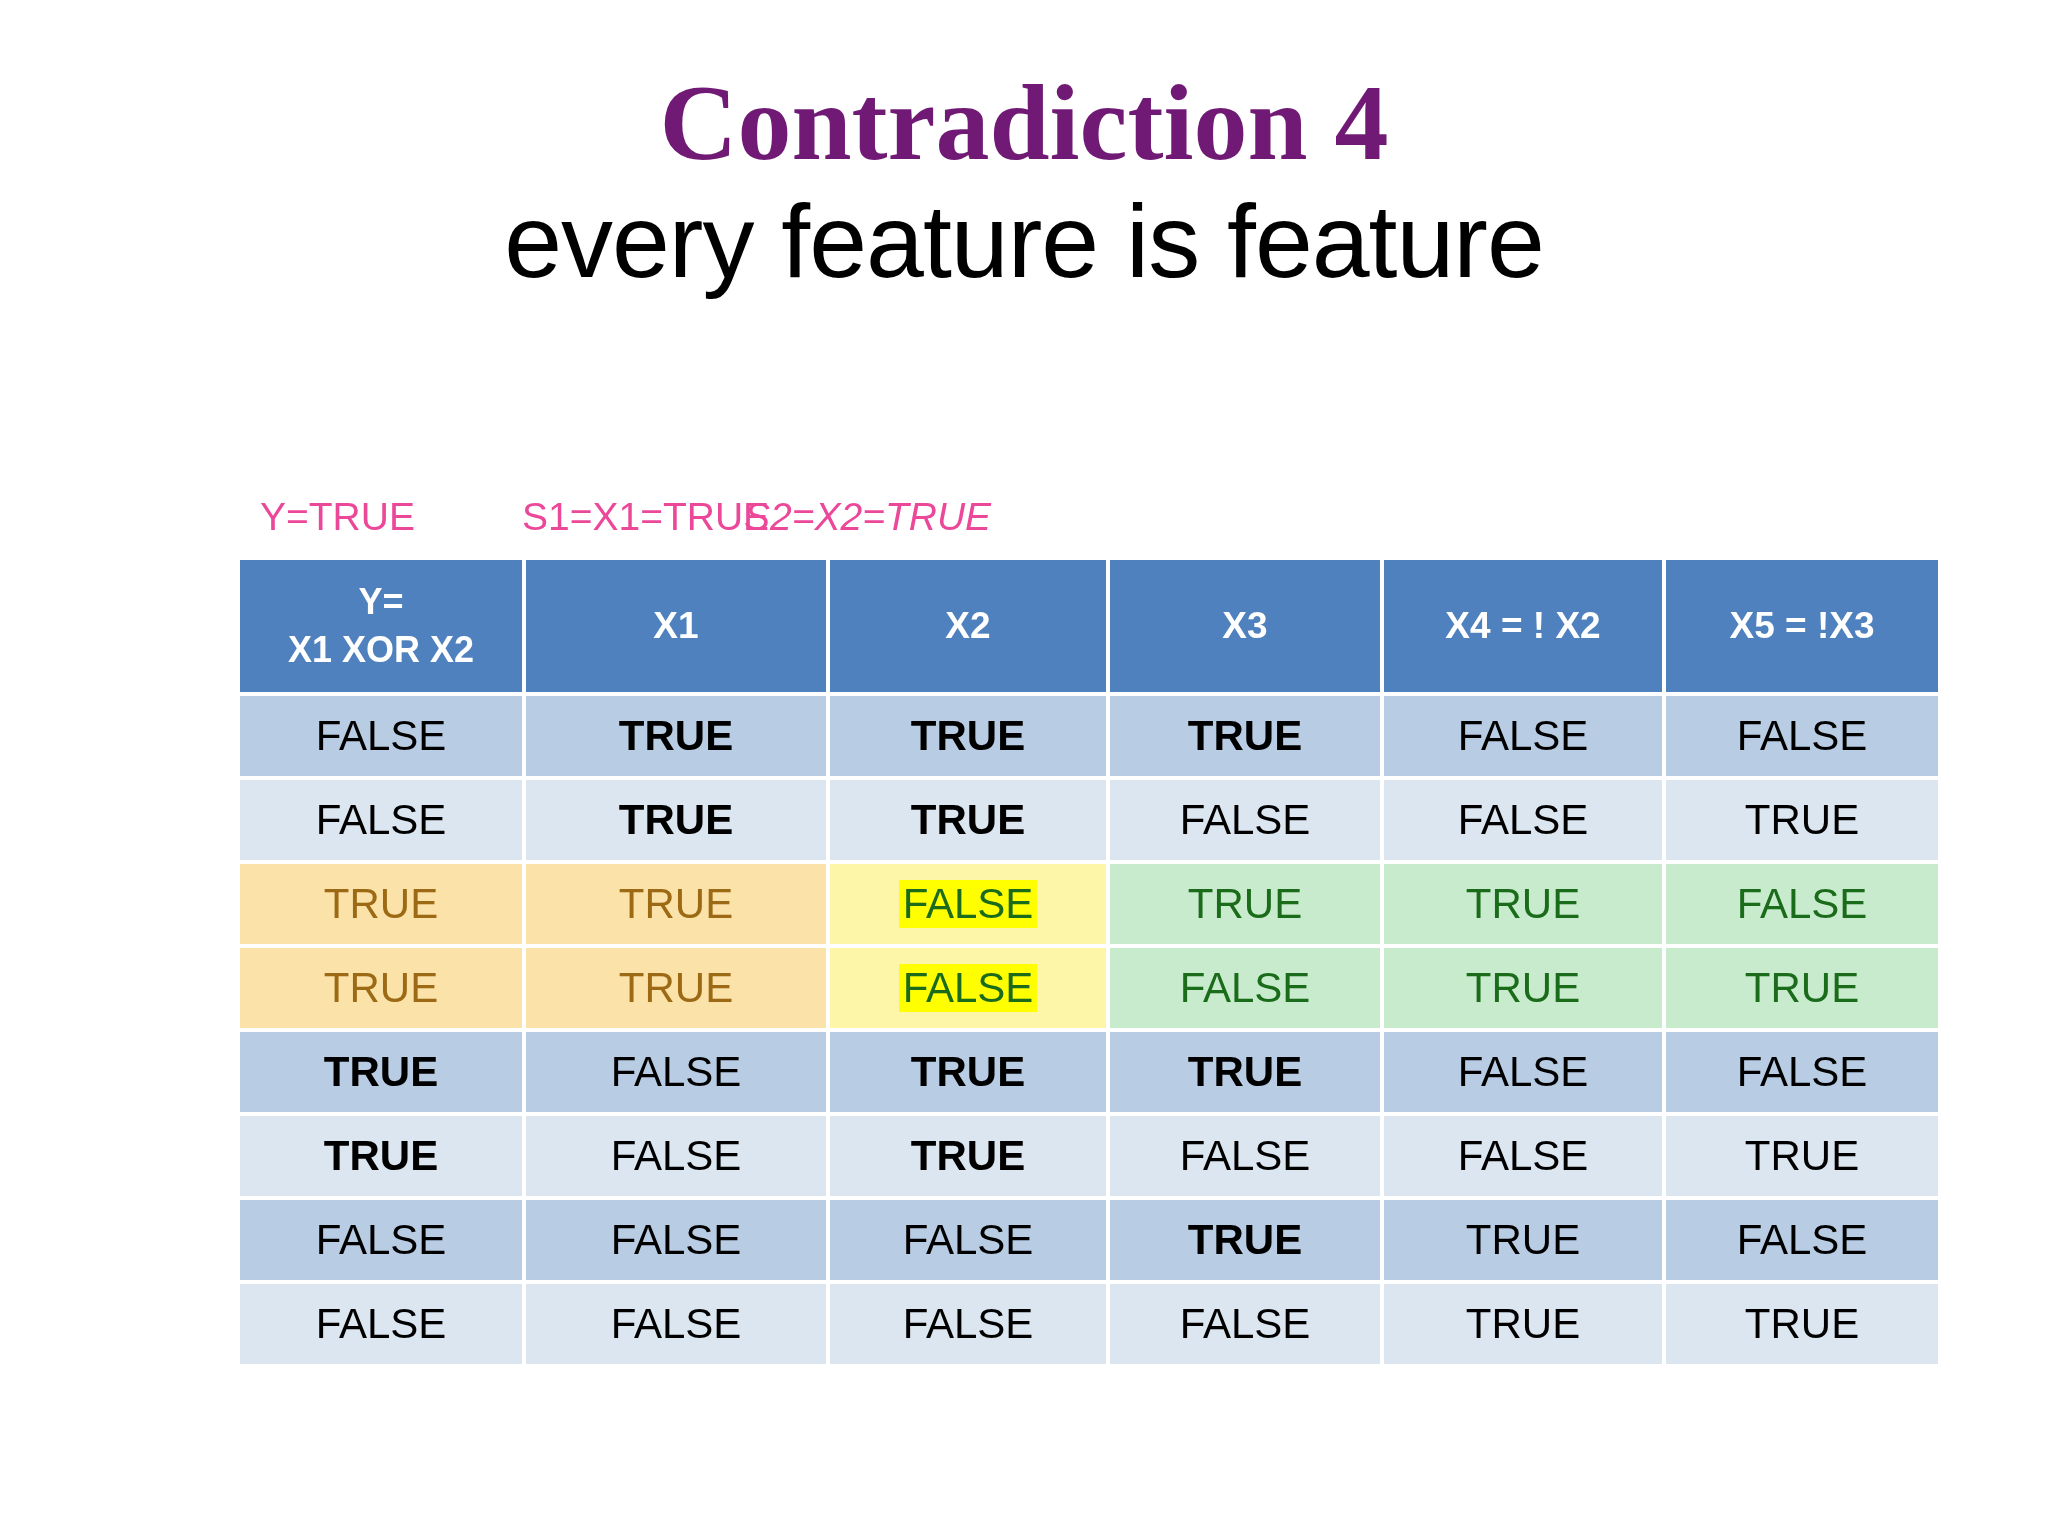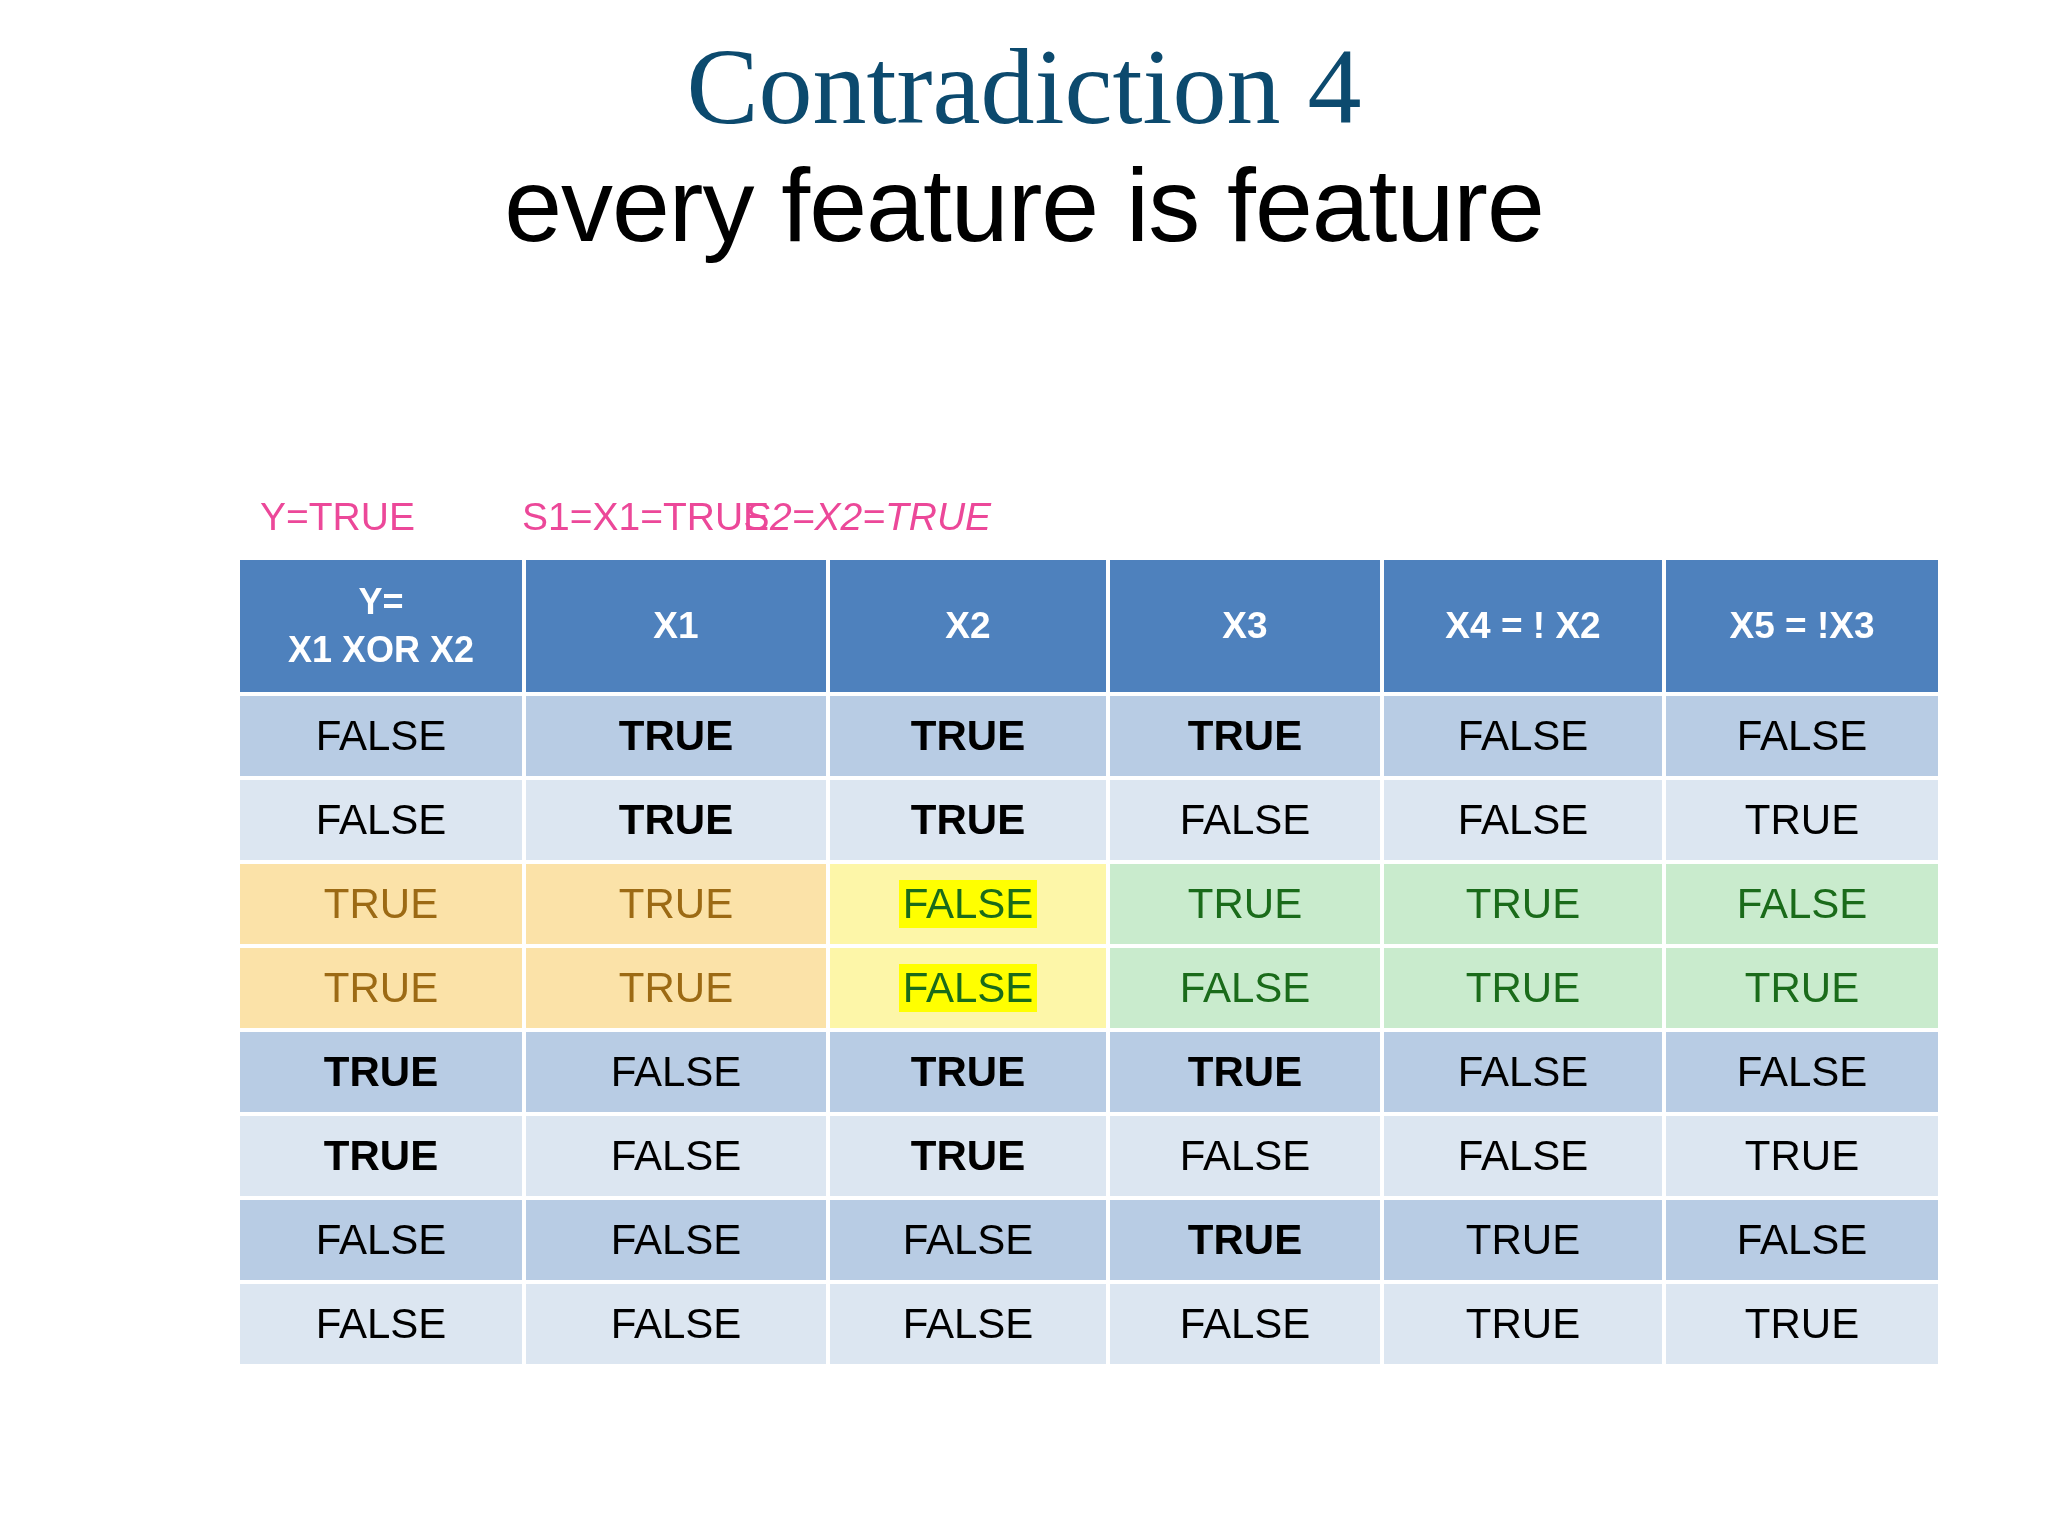--- a/index.html
+++ b/index.html
@@ -8,22 +8,23 @@
 
   .slide { position:relative; width:2048px; height:1536px; background:#fff; }
 
   
   .title-block {
     position:absolute; left:0; top:30px; width:2048px;
     text-align:center; line-height:1.05;
   }
   .title-line1 {
     font-family:"Liberation Serif", serif;
-    font-size:108px; font-weight:400; color:#0c4a6e;
+    font-size:108px; font-weight:700; color:#701a75;
     letter-spacing:0px;
+    margin-top:36px;
   }
   .title-line2 {
     font-family:"Liberation Sans", sans-serif;
     font-size:104px; font-weight:400; color:#000000;
     letter-spacing:-1px; margin-top:8px;
   }
 
   
   .annot-row {
     position:absolute; left:238px; top:495px; width:1700px; height:46px;

